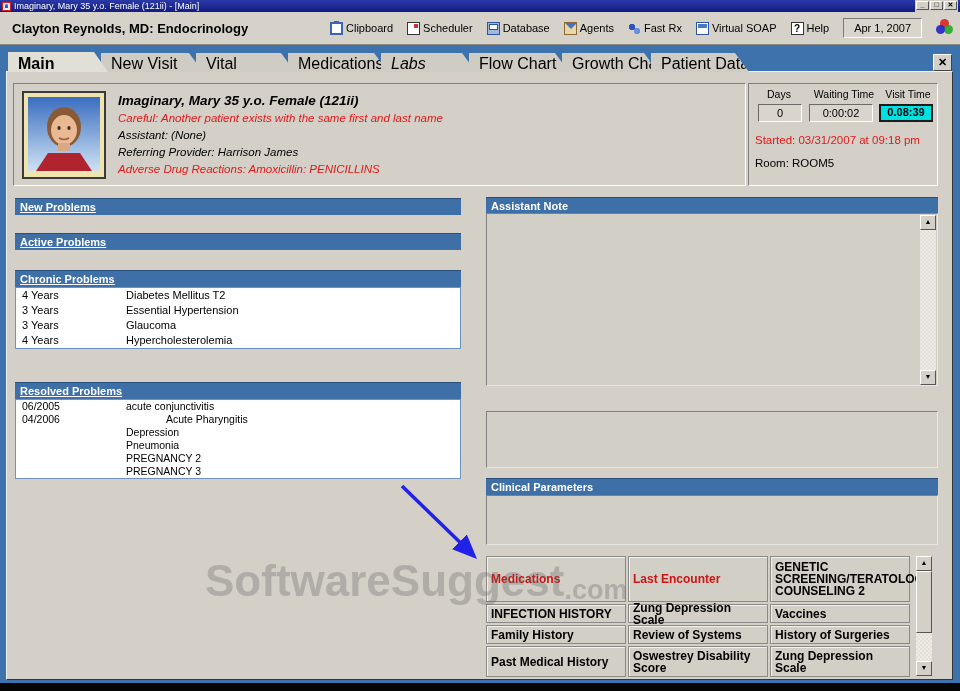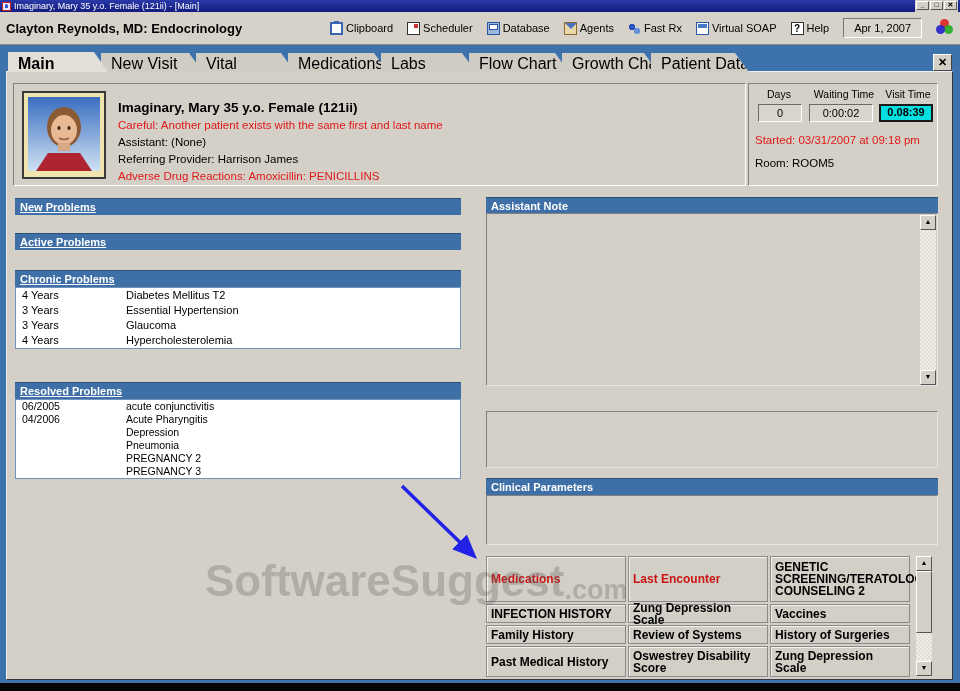--- a/index.html
+++ b/index.html
@@ -11,21 +11,21 @@
   .title-icon{width:9px;height:9px;margin:0 3px 0 2px;background:#e8e8ff;border:1px solid #cc2222;
               box-sizing:border-box;position:relative;}
   .title-icon::after{content:"";position:absolute;left:2px;top:1px;width:3px;height:4px;background:#3355cc;border-radius:50% 50% 0 0;}
   .title-text{color:#fff;font-size:9px;font-weight:normal;white-space:nowrap;}
   .win-controls{position:absolute;right:2px;top:0;height:11px;background:#d4d0c8;display:flex;gap:1px;padding:1px;}
   .wc-btn{width:13px;height:9px;background:#d4d0c8;border:1px solid;border-color:#fff #555 #555 #fff;
           font-size:7px;line-height:6px;text-align:center;font-weight:bold;box-sizing:border-box;}
   
   .toolbar{position:absolute;left:0;top:12px;width:100%;height:33px;background:#d6d2c9;
            border-bottom:1px solid #8e8a80;display:flex;align-items:center;box-sizing:border-box;}
-  .provider{font-size:13px;font-weight:bold;padding-left:6px;white-space:nowrap;}
+  .provider{font-size:13px;font-weight:bold;padding-left:12px;white-space:nowrap;}
   .tb-group{display:flex;align-items:center;margin-left:auto;gap:14px;padding-right:6px;padding-left:27px;}
   .tb-btn{display:flex;align-items:center;gap:3px;font-size:11px;white-space:nowrap;cursor:default;}
   .ic{display:inline-block;width:13px;height:13px;box-sizing:border-box;position:relative;}
   .ic-clipboard{border:2px solid #3a66b0;background:#fff;}
   .ic-clipboard::before{content:"";position:absolute;left:2px;top:-3px;width:5px;height:3px;background:#3a66b0;}
   .ic-scheduler{border:1px solid #333;background:#fff;}
   .ic-scheduler::before{content:"";position:absolute;right:1px;top:1px;width:4px;height:4px;background:#d03030;}
   .ic-database{border:1px solid #2a55a0;background:#9db9e0;}
   .ic-database::before{content:"";position:absolute;left:1px;top:1px;width:9px;height:6px;background:#fff;border:1px solid #2a55a0;box-sizing:border-box;}
   .ic-agents{border:1px solid #8a6a30;background:#e8d8a8;}
@@ -51,21 +51,21 @@
              border:1px solid;border-color:#fff #444 #444 #fff;text-align:center;font-size:11px;
              font-weight:bold;line-height:15px;box-sizing:border-box;z-index:3;}
   
   .main-panel{position:absolute;left:6px;top:71px;width:947px;height:609px;background:#d4d0c8;
               border:1px solid;border-color:#eef0f2 #33373b #33373b #eef0f2;box-sizing:border-box;}
   .sunkbox{border:1px solid;border-color:#808080 #fff #fff #808080;box-sizing:border-box;background:#d4d0c8;}
   
   .patient-box{position:absolute;left:6px;top:11px;width:733px;height:103px;display:flex;}
   .photo-frame{margin:7px 0 0 8px;width:84px;height:88px;background:#efe3ae;border:2px solid #3a3a3a;
                box-sizing:border-box;padding:4px;}
-  .patient-text{margin:15px 0 0 12px;line-height:17px;font-size:11.5px;}
+  .patient-text{margin:8px 0 0 12px;line-height:17px;font-size:11.5px;font-style:italic;}
   .patient-name{font-size:13.5px;font-weight:bold;line-height:18px;}
   .red{color:#e01818;}
   
   .visit-box{position:absolute;left:741px;top:11px;width:190px;height:103px;font-size:10.5px;}
   .vi-labels{position:absolute;top:4px;left:0;width:100%;display:flex;}
   .vi-l1{width:60px;text-align:center;}
   .vi-l2{width:70px;text-align:center;}
   .vi-l3{width:58px;text-align:center;}
   .vi-val{position:absolute;top:20px;height:18px;line-height:16px;text-align:center;font-size:11px;
           border:1px solid;border-color:#6a6a6a #fff #fff #6a6a6a;background:#d9d5cc;box-sizing:border-box;}
@@ -157,21 +157,21 @@
           <span class="rgb-b"></span>
       </span>
     </span>
   </div>
 
   <div class="tabbar">
     <div class="tab active" style="width:100px;">Main</div>
     <div class="tab" style="width:102px;">New Visit</div>
     <div class="tab" style="width:99px;">Vital</div>
     <div class="tab" style="width:100px;">Medications</div>
-    <div class="tab" style="width:95px;">Labs</div>
+    <div class="tab" style="width:95px;font-style:italic;">Labs</div>
     <div class="tab" style="width:100px;">Flow Chart</div>
     <div class="tab" style="width:96px;">Growth Chart</div>
     <div class="tab" style="width:98px;">Patient Data</div>
   </div>
   <div class="tab-close">✕</div>
 
   <div class="main-panel">
 
     <div class="patient-box sunkbox">
       <div class="photo-frame">
@@ -236,21 +236,21 @@
         <span>Hypercholesterolemia</span>
       </div>
     </div>
 
     <div class="phead link" style="left:8px;top:310px;width:446px;">Resolved Problems</div>
     <div class="plist" style="left:8px;top:327px;width:446px;height:80px;">
       <div class="prow" style="line-height:13px;font-size:10.5px;">
         <span class="c1">06/2005</span>
         <span>acute conjunctivitis</span>
       </div>
-      <div class="prow" style="line-height:13px;font-size:10.5px;">
+      <div class="prow" style="line-height:13px;font-size:10.5px;gap:40px;">
         <span class="c1">04/2006</span>
         <span>Acute Pharyngitis</span>
       </div>
       <div class="prow" style="line-height:13px;font-size:10.5px;">
         <span class="c1"></span>
         <span>Depression</span>
       </div>
       <div class="prow" style="line-height:13px;font-size:10.5px;">
         <span class="c1"></span>
         <span>Pneumonia</span>

